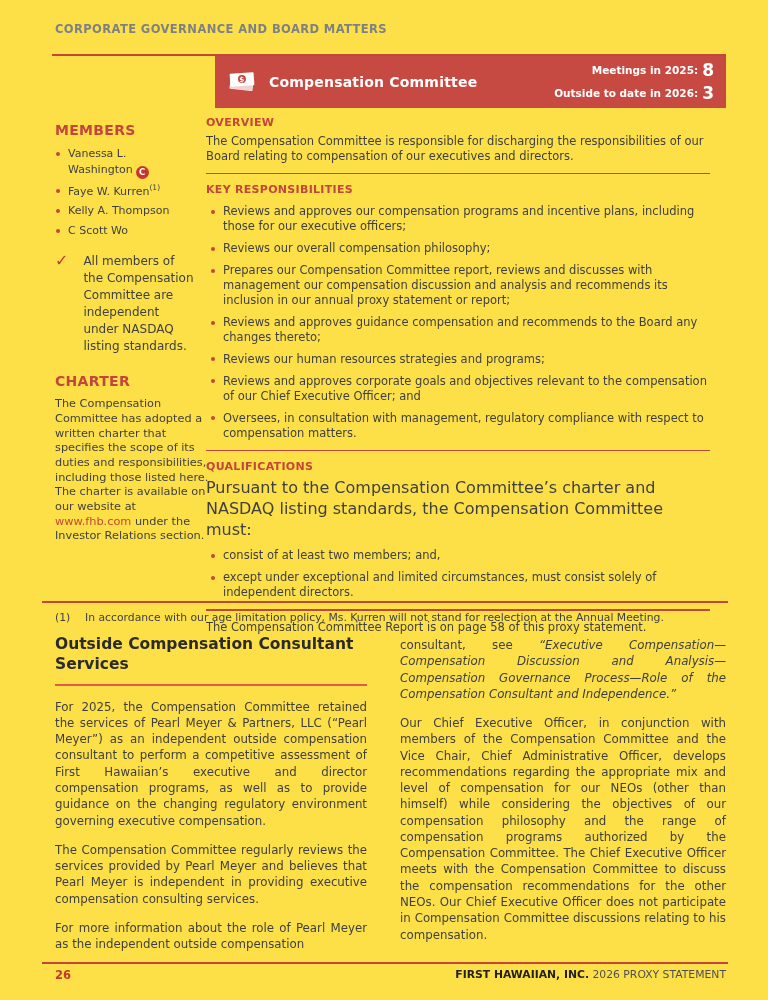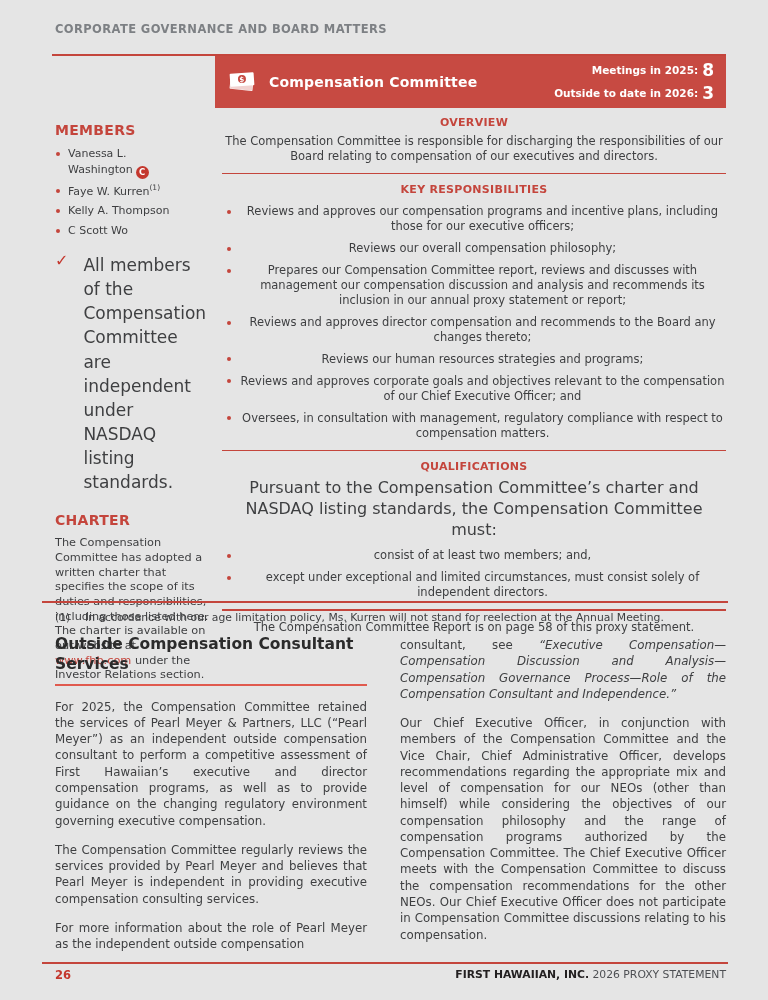--- a/index.html
+++ b/index.html
@@ -1,19 +1,19 @@
 <!DOCTYPE html>
 <html><head>
 <meta charset="utf-8">
 <style>
   * { margin:0; padding:0; box-sizing:border-box; }
   html,body { background:#ffffff; }
   .page {
     position:relative; width:768px; height:1000px; margin:0 auto;
-    background:#e5e5e5; overflow:hidden;
+    background:#fde047; overflow:hidden;
     font-family:"DejaVu Sans","Liberation Sans",sans-serif;
     color:#3e3f41;
   }
   
   .kicker {
     position:absolute; left:55px; top:22px;
     font-size:11.5px; font-weight:bold; letter-spacing:.4px; color:#7d8084;
   }
   .hairline-top { position:absolute; left:52px; top:54px; width:674px; height:2px; background:#c4453c; }
   .banner {
@@ -37,26 +37,26 @@
     content:""; position:absolute; left:1px; top:6px; width:4px; height:4px; border-radius:50%; background:#c4453c;
   }
   .chair-badge {
     display:inline-flex; width:13px; height:13px; border-radius:50%; background:#c4372d;
     color:#fff; font-size:8.5px; font-weight:bold; align-items:center; justify-content:center;
     margin-left:3px; vertical-align:-2px;
   }
   .member-list sup { font-size:7.5px; }
   .independence { display:flex; margin-top:14px; }
   .check-glyph { color:#c4372d; font-size:16px; font-weight:bold; line-height:1; flex:0 0 auto; }
-  .independence-text { margin-left:15px; width:112px; font-size:17px; line-height:1.42; }
+  .independence-text { margin-left:15px; width:112px; font-size:12px; line-height:1.42; }
   .charter-head { margin-top:18px; }
   .charter-text { font-size:11.3px; line-height:1.3; width:155px; margin-top:2px; }
   .charter-text a { color:#c4453c; text-decoration:none; }
   
-  .main { position:absolute; left:222px; top:116px; width:504px;text-align:center; }
+  .main { position:absolute; left:206px; top:116px; width:504px; }
   .sec-head { color:#c4453c; font-weight:bold; font-size:11px; letter-spacing:.3px; margin-bottom:5px; }
   .sec-text { font-size:11.5px; line-height:1.3; }
   .rule { height:1.5px; background:#c4453c; margin:9px 0 9px; }
   .bullets { list-style:none; margin-top:8px; }
   .bullets li { position:relative; padding-left:17px; margin-bottom:7px; font-size:11.5px; line-height:1.3; }
   .bullets li::before {
     content:""; position:absolute; left:5px; top:5.5px; width:4px; height:4px; border-radius:50%; background:#c4453c;
   }
   .qual-intro { font-size:16px; line-height:1.3; }
   
@@ -128,21 +128,21 @@
     <div class="sec-head">OVERVIEW</div>
     <div class="sec-text">The Compensation Committee is responsible for discharging the responsibilities of our Board relating to compensation of our executives and directors.</div>
     <div class="rule"></div>
 
     <div class="sec-head">KEY RESPONSIBILITIES</div>
     <ul class="bullets">
 
     <li>Reviews and approves our compensation programs and incentive plans, including those for our executive officers;</li>
         <li>Reviews our overall compensation philosophy;</li>
         <li>Prepares our Compensation Committee report, reviews and discusses with management our compensation discussion and analysis and recommends its inclusion in our annual proxy statement or report;</li>
-        <li>Reviews and approves director compensation and recommends to the Board any changes thereto;</li>
+        <li>Reviews and approves guidance compensation and recommends to the Board any changes thereto;</li>
         <li>Reviews our human resources strategies and programs;</li>
         <li>Reviews and approves corporate goals and objectives relevant to the compensation of our Chief Executive Officer; and</li>
         <li>Oversees, in consultation with management, regulatory compliance with respect to compensation matters.</li>
       </ul>
     <div class="rule"></div>
 
     <div class="sec-head">QUALIFICATIONS</div>
     <div class="qual-intro">Pursuant to the Compensation Committee’s charter and NASDAQ listing standards, the Compensation Committee must:</div>
     <ul class="bullets">
 

